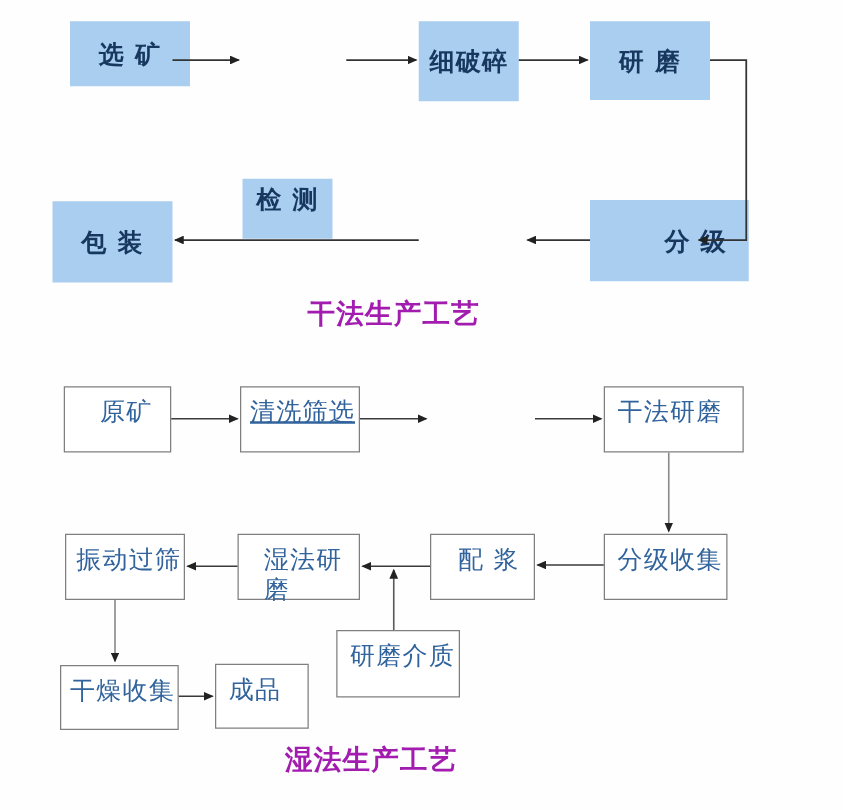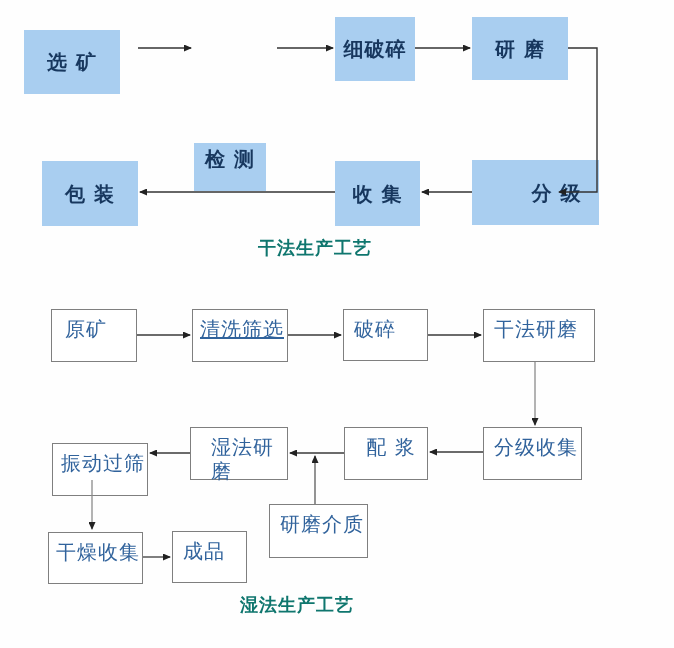--- a/index.html
+++ b/index.html
@@ -28,63 +28,61 @@
     border:1px solid #7f7f7f;
     color:#31639c;
     font-size:20px;
     box-sizing:border-box;
     padding:7px 0 0 10px;
     line-height:1.2;
     letter-spacing:1px;
   }
   .chart-title{
     position:absolute;
-    color:#0f766e;
-    font-size:18px;
+    color:#a21caf;
+    font-size:22px;
     font-weight:bold;
     text-align:center;
     letter-spacing:1px;
     white-space:nowrap;
   }
   .arrow-layer{
     position:absolute;left:0;top:0;width:674px;height:648px;
     pointer-events:none;
   }
 </style>
 </head>
 <body>
 
 <div id="canvas">
 
-  <div class="dry-node" style="left:24px;top:17px;width:96px;height:64px;margin-top:13px;">选 矿</div>
+  <div class="dry-node" style="left:56px;top:17px;width:96px;height:52px;">选 矿</div>
 
 
   <div class="dry-node" style="left:335px;top:17px;width:80px;height:64px;">细破碎</div>
 
   <div class="dry-node" style="left:472px;top:17px;width:96px;height:63px;">研 磨</div>
 
   <div class="dry-node" style="left:194px;top:143px;width:72px;height:48px;align-items:flex-start;padding-top:6px;box-sizing:border-box;">检 测</div>
 
   <div class="dry-node" style="left:42px;top:161px;width:96px;height:65px;">包 装</div>
 
-  <div class="dry-node" style="left:335px;top:161px;width:85px;height:65px;">收 集</div>
 
   <div class="dry-node" style="left:472px;top:160px;width:85px;height:65px;padding-left:42px;">分 级</div>
 
   <div class="chart-title" style="left:235px;top:236px;width:160px;">干法生产工艺</div>
 
-  <div class="wet-node" style="left:51px;top:309px;width:86px;height:53px;padding-left:13px;">原矿</div>
+  <div class="wet-node" style="left:51px;top:309px;width:86px;height:53px;padding-left:28px;">原矿</div>
 
   <div class="wet-node" style="left:192px;top:309px;width:96px;height:53px;padding-left:7px;text-decoration:underline;">清洗筛选</div>
 
-  <div class="wet-node" style="left:343px;top:309px;width:85px;height:52px;">破碎</div>
 
   <div class="wet-node" style="left:483px;top:309px;width:112px;height:53px;">干法研磨</div>
 
-  <div class="wet-node" style="left:52px;top:427px;width:96px;height:53px;padding-left:8px;margin-top:16px;">振动过筛</div>
+  <div class="wet-node" style="left:52px;top:427px;width:96px;height:53px;padding-left:8px;">振动过筛</div>
 
   <div class="wet-node" style="left:190px;top:427px;width:98px;height:53px;padding-left:20px;">湿法研磨</div>
 
   <div class="wet-node" style="left:344px;top:427px;width:84px;height:53px;text-align:center;">配 浆</div>
 
   <div class="wet-node" style="left:483px;top:427px;width:99px;height:53px;">分级收集</div>
 
   <div class="wet-node" style="left:269px;top:504px;width:99px;height:54px;">研磨介质</div>
 
   <div class="wet-node" style="left:48px;top:532px;width:95px;height:52px;padding-left:7px;">干燥收集</div>

